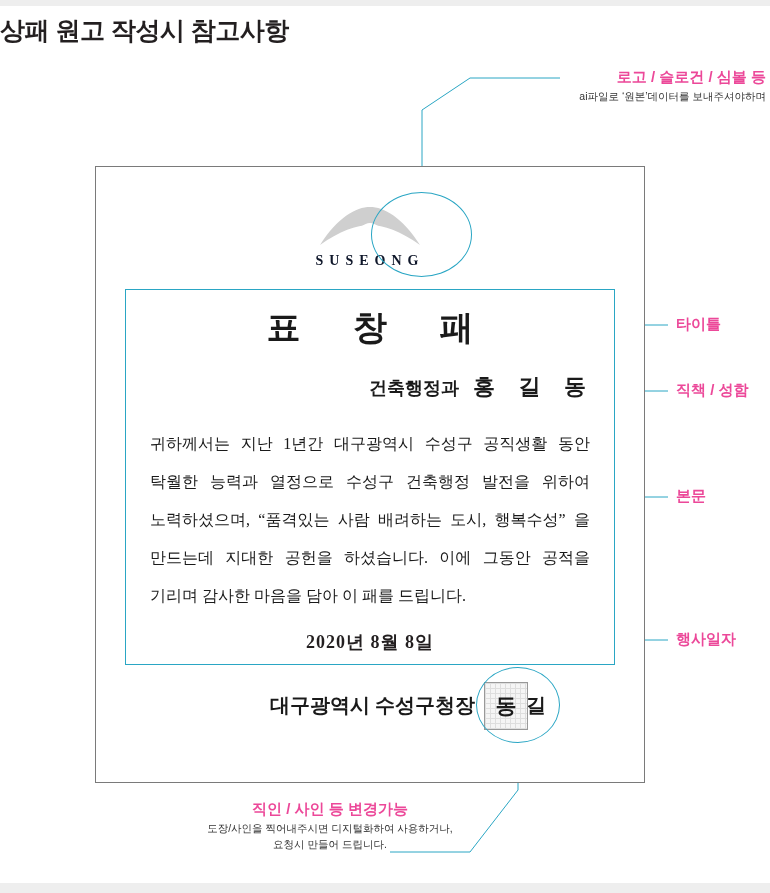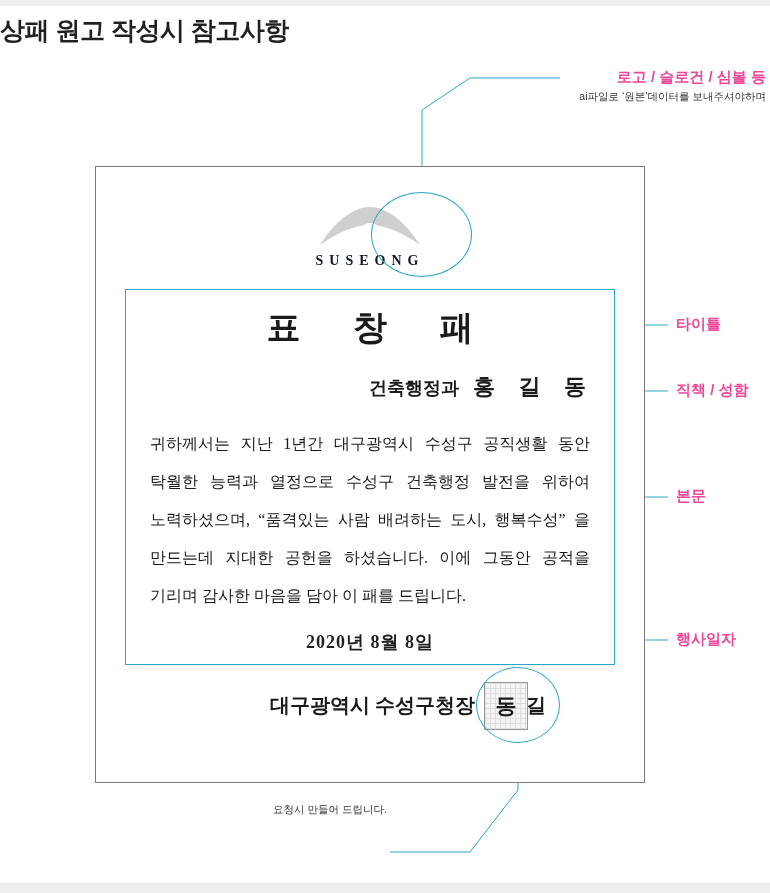--- a/index.html
+++ b/index.html
@@ -187,14 +187,16 @@
 
 <div class="ann ann-body">
   <div class="hd">본문</div>
 </div>
 
 <div class="ann ann-date">
   <div class="hd">행사일자</div>
 </div>
 
 <div class="ann ann-stamp">
+  <div class="hd">직인 / 사인 등 변경가능</div>
+  <div class="sub">도장/사인을 찍어내주시면 디지털화하여 사용하거나,</div>
   <div class="sub">요청시 만들어 드립니다.</div>
 </div>
 
 </body></html>

